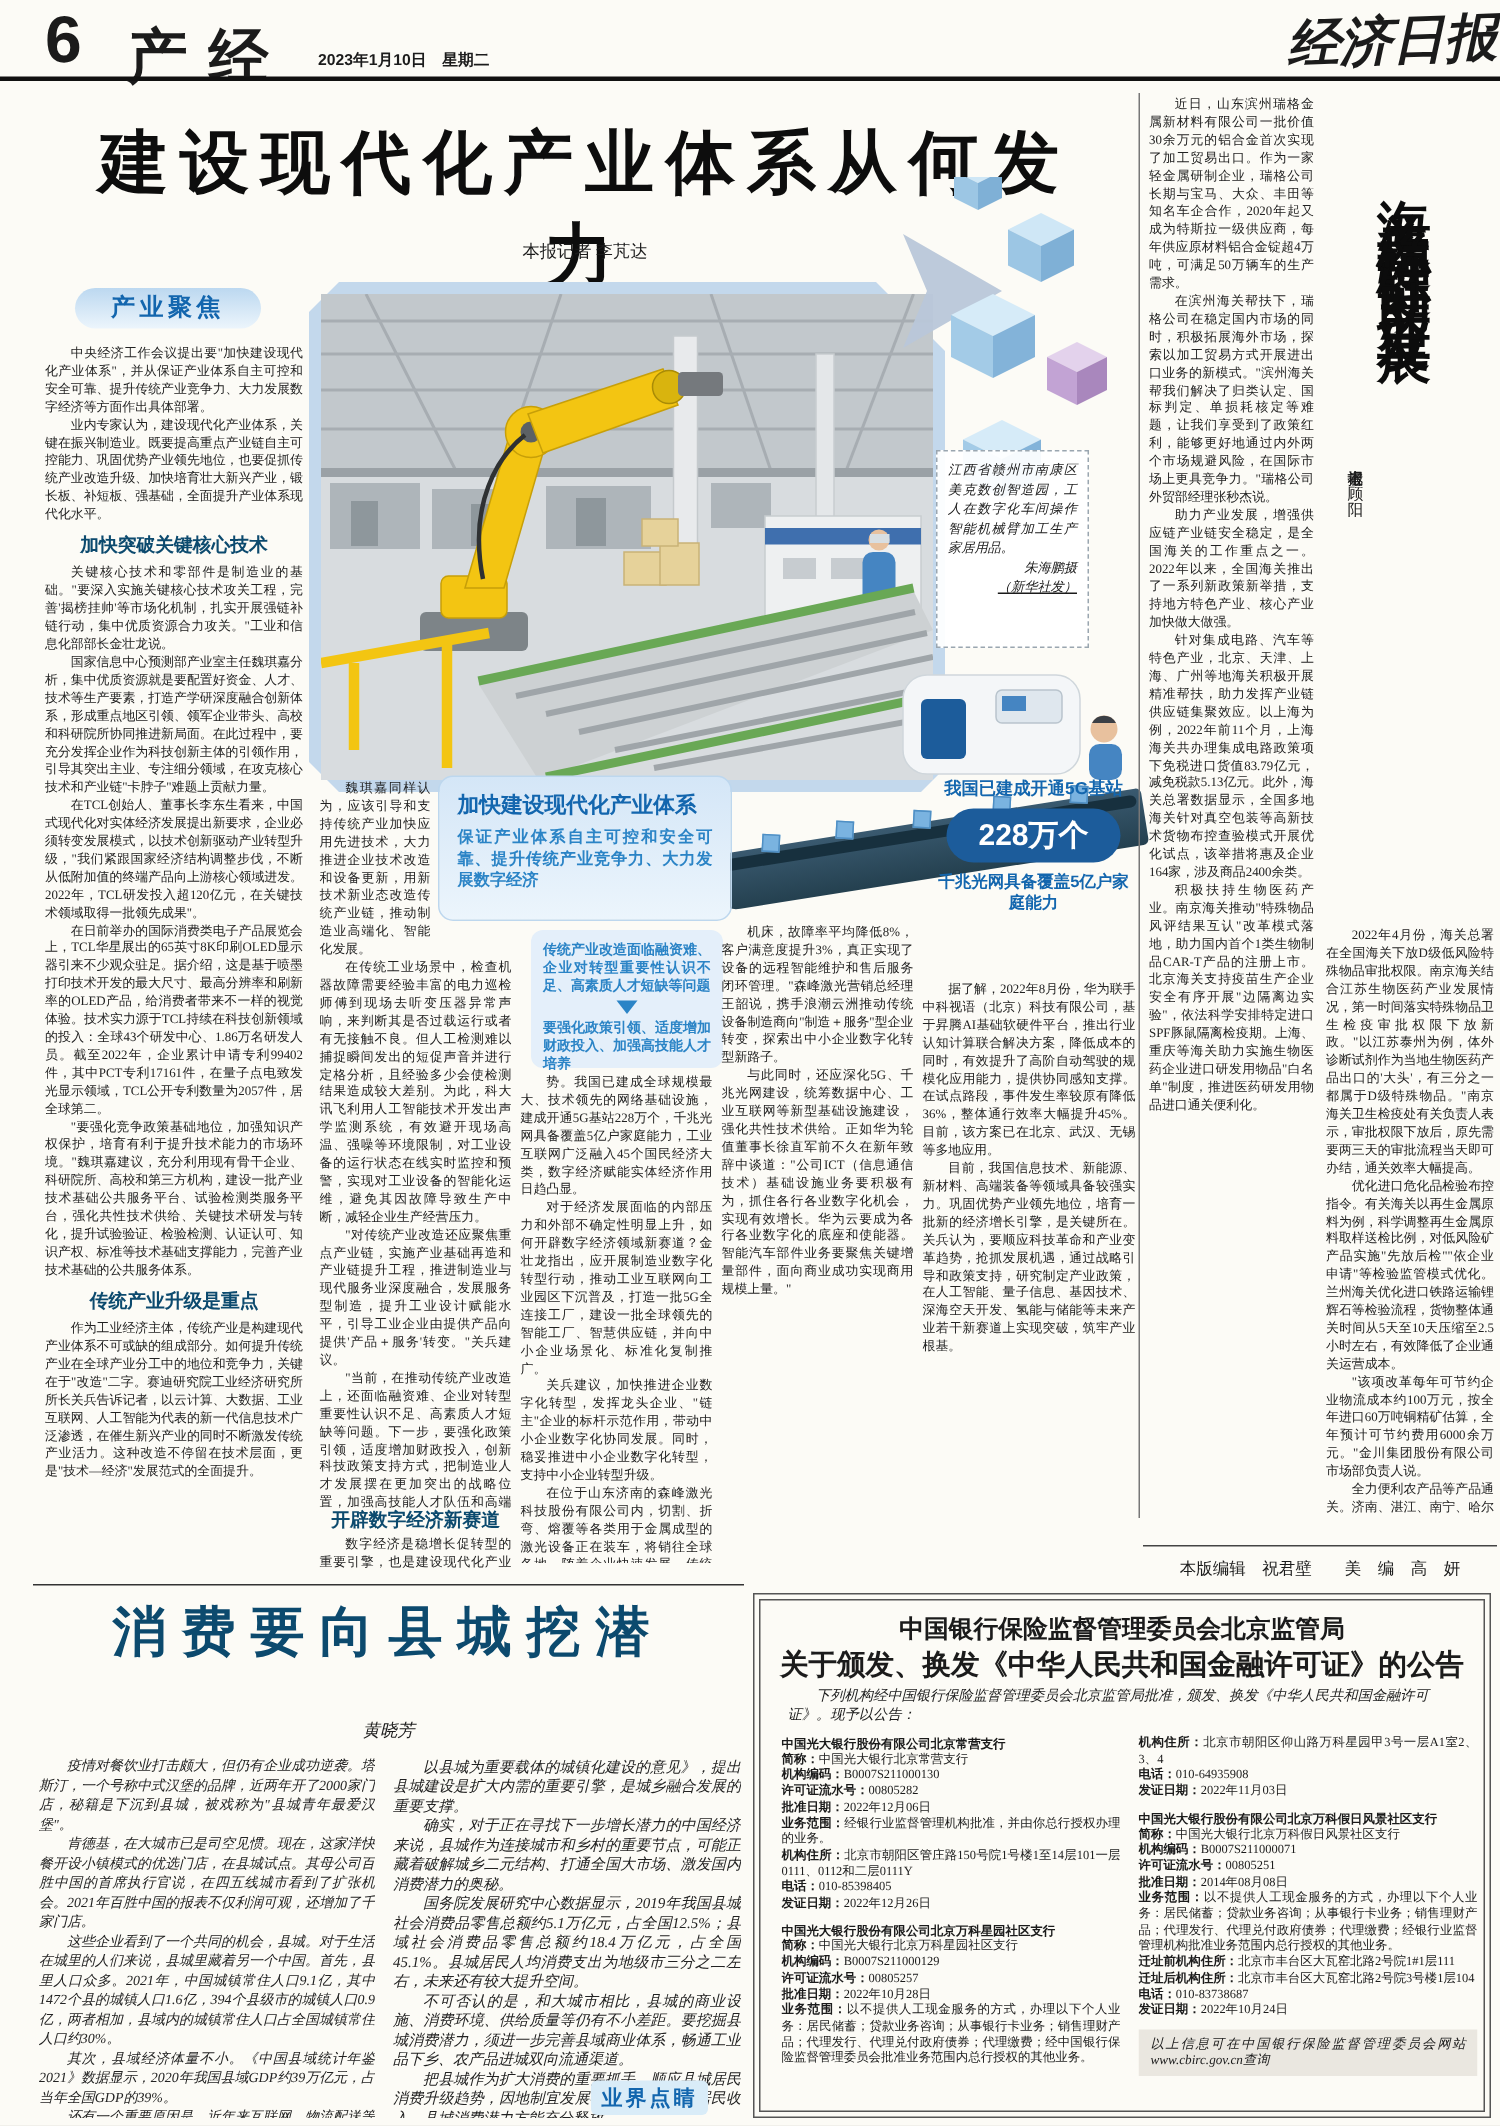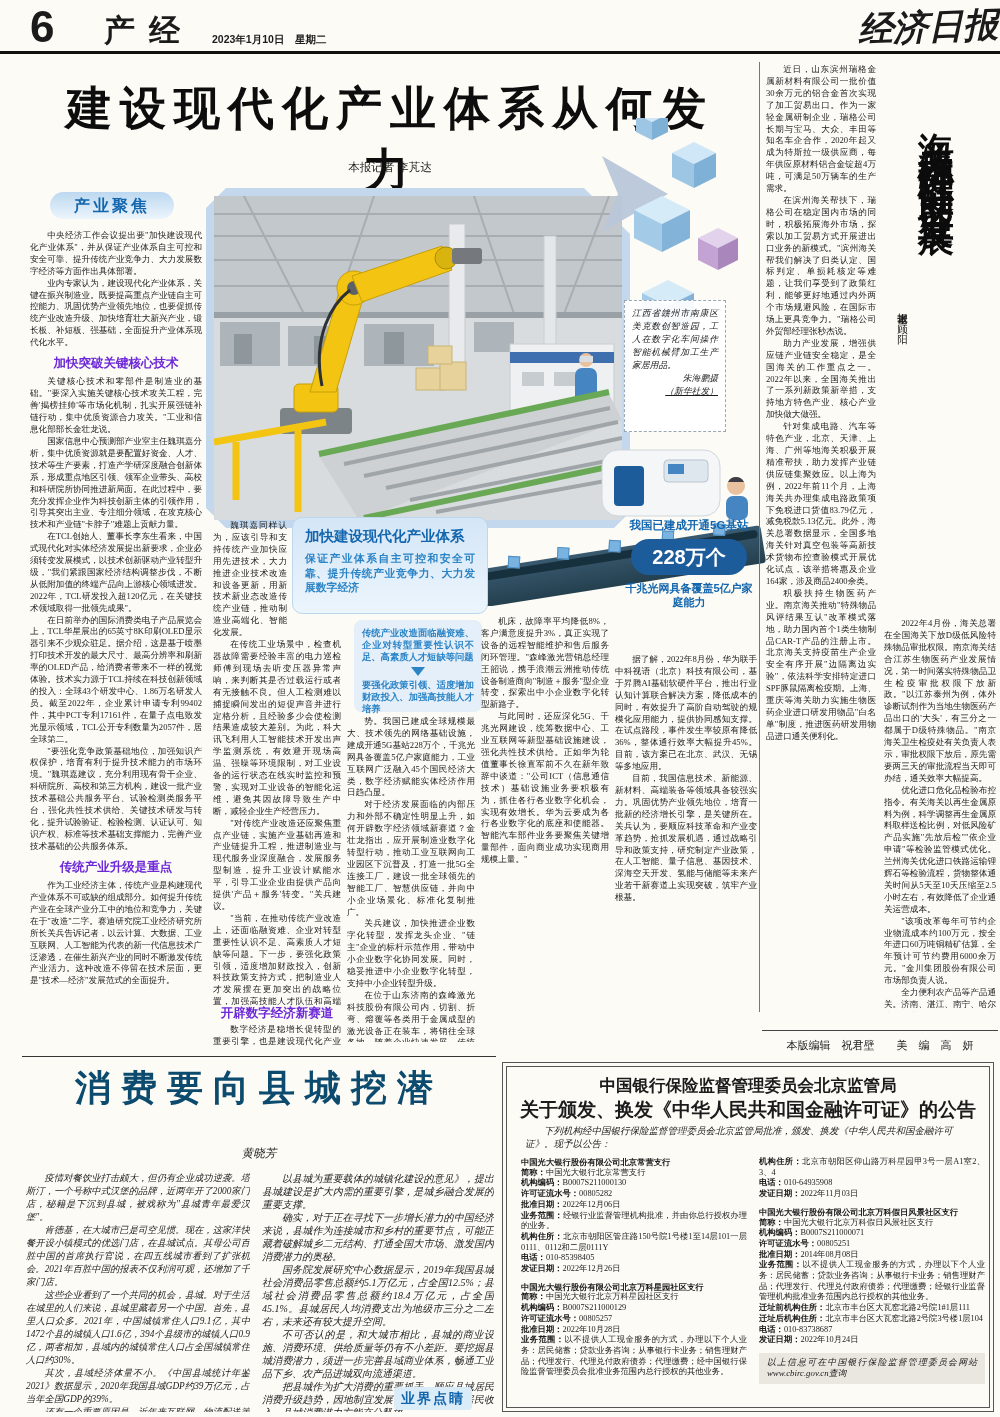--- a/index.html
+++ b/index.html
@@ -4,36 +4,36 @@
 <style>
   html,body{margin:0;padding:0;background:#e9e7e1;}
   #sheet{position:relative;width:1000px;height:1417px;margin:0 auto;background:#fcfbf6;
          font-family:"Liberation Serif",serif;color:#1b1b1b;overflow:hidden;}
   .abs{position:absolute;}
   .sans{font-family:"Liberation Sans",sans-serif;}
   .col{position:absolute;overflow:hidden;text-align:justify;font-size:8.6px;line-height:11.9px;color:#222;}
   .col p{margin:0;text-indent:2em;}
   .kai{font-style:italic;}
   .subhead{font-weight:bold;font-size:12.5px;text-align:center;line-height:1.15;margin:7px 0 6px;
-           font-family:"Liberation Sans",sans-serif;color:#6d28d9;}
+           font-family:"Liberation Sans",sans-serif;color:#0c4a6e;}
   .vert{writing-mode:vertical-rl;}
   .aline{margin:0;text-indent:0;}
   .ann-entry{margin-bottom:7px;}
   .ann-name{font-weight:bold;font-family:"Liberation Sans",sans-serif;}
   .pill-cube{position:absolute;width:10px;height:10px;background:#7ab3e0;border:1px solid #4f8fc4;transform:rotate(12deg);}
   .hline{position:absolute;background:#333;}
   .vline{position:absolute;background:#8a8a8a;}
 </style>
 </head>
 <body>
 
 <div id="sheet">
 
   <div class="abs sans" style="left:30px;top:2px;font-size:44px;font-weight:900;">6</div>
-  <div class="abs sans" style="left:104px;top:10px;font-size:31px;font-weight:900;letter-spacing:14px;">产经</div>
+  <div class="abs sans" style="left:85px;top:10px;font-size:40px;font-weight:900;letter-spacing:14px;">产经</div>
   <div class="abs sans" style="left:212px;top:33px;font-size:10.5px;font-weight:bold;">
     <span>2023年1月10日</span>　<span>星期二</span>
   </div>
   <div class="abs" style="left:848px;top:4px;width:150px;height:46px;font-size:35px;font-weight:900;font-style:italic;
        font-family:'DejaVu Serif',serif;transform:rotate(-2deg);text-align:right;">经济日报</div>
   <div class="hline" style="left:0;top:51px;width:1000px;height:3px;background:#111;"></div>
 
   <div class="abs sans" style="left:40px;top:78px;width:700px;text-align:center;font-size:46px;font-weight:900;letter-spacing:8px;color:#0d0d0d;">建设现代化产业体系从何发力</div>
   <div class="abs" style="left:40px;top:160px;width:700px;text-align:center;font-size:11.5px;">本报记者 李芃达</div>
 

